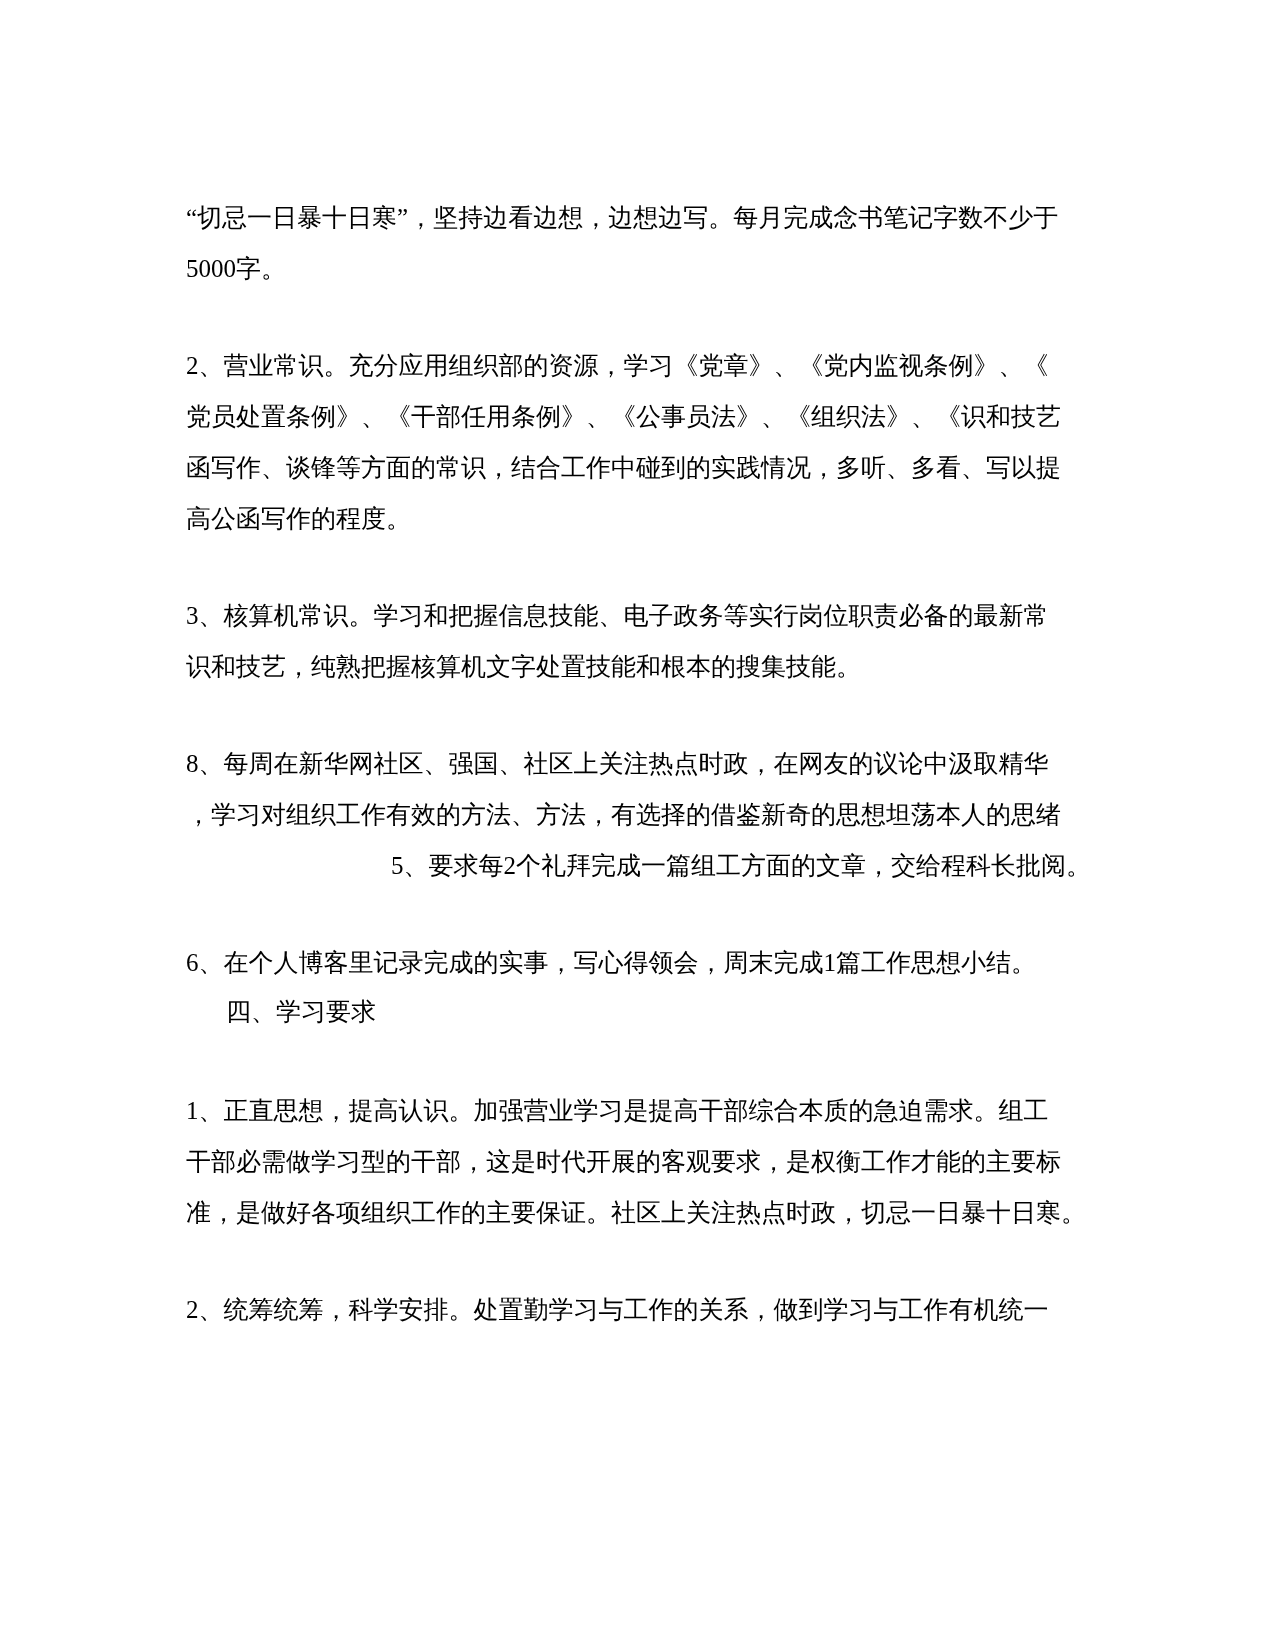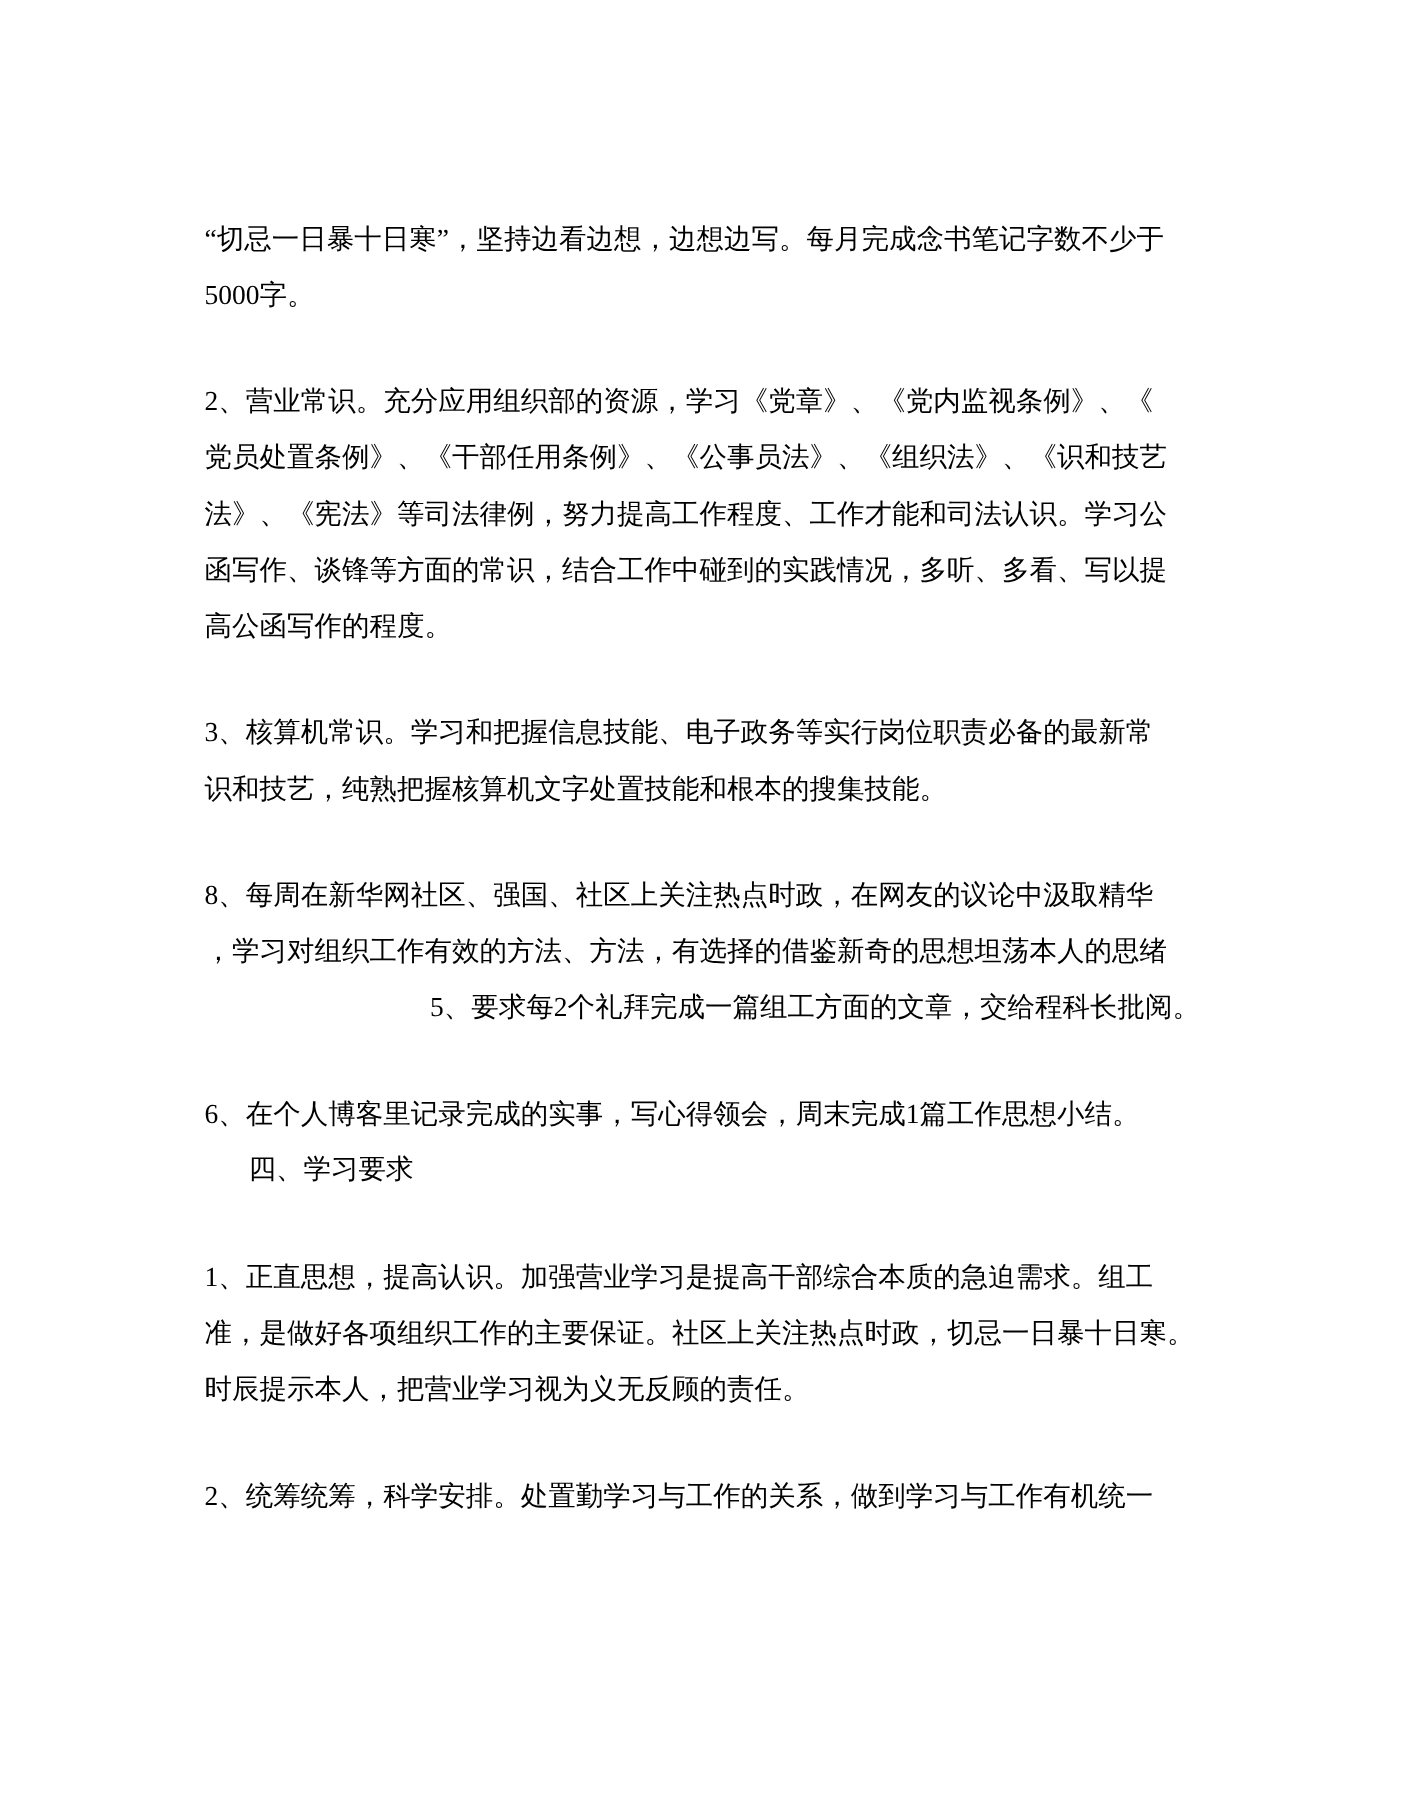--- a/index.html
+++ b/index.html
@@ -35,21 +35,20 @@
 <div class="doc">
 
   <div class="para">
     <div class="line">“切忌一日暴十日寒”，坚持边看边想，边想边写。每月完成念书笔记字数不少于</div>
     <div class="line">5000字。</div>
   </div>
 
   <div class="para">
     <div class="line">2、营业常识。充分应用组织部的资源，学习《党章》、《党内监视条例》、《</div>
     <div class="line">党员处置条例》、《干部任用条例》、《公事员法》、《组织法》、《识和技艺</div>
-    <div class="line">法》、《宪法》等司法律例，努力提高工作程度、工作才能和司法认识。学习公</div>
     <div class="line">函写作、谈锋等方面的常识，结合工作中碰到的实践情况，多听、多看、写以提</div>
     <div class="line">高公函写作的程度。</div>
   </div>
 
   <div class="para">
     <div class="line">3、核算机常识。学习和把握信息技能、电子政务等实行岗位职责必备的最新常</div>
     <div class="line">识和技艺，纯熟把握核算机文字处置技能和根本的搜集技能。</div>
   </div>
 
   <div class="para">
@@ -58,21 +57,21 @@
     <div class="line indent-1">5、要求每2个礼拜完成一篇组工方面的文章，交给程科长批阅。</div>
   </div>
 
   <div class="para">
     <div class="line">6、在个人博客里记录完成的实事，写心得领会，周末完成1篇工作思想小结。</div>
     <div class="line indent-2">四、学习要求</div>
   </div>
 
   <div class="para">
     <div class="line">1、正直思想，提高认识。加强营业学习是提高干部综合本质的急迫需求。组工</div>
+    <div class="line">干部必需做学习型的干部，这是时代开展的客观要求，是权衡工作才能的主要标</div>
     <div class="line">准，是做好各项组织工作的主要保证。社区上关注热点时政，切忌一日暴十日寒。</div>
-    <div class="line">时辰提示本人，把营业学习视为义无反顾的责任。</div>
   </div>
 
   <div class="para">
     <div class="line">2、统筹统筹，科学安排。处置勤学习与工作的关系，做到学习与工作有机统一</div>
   </div>
 
 </div>
 
 </body></html>

